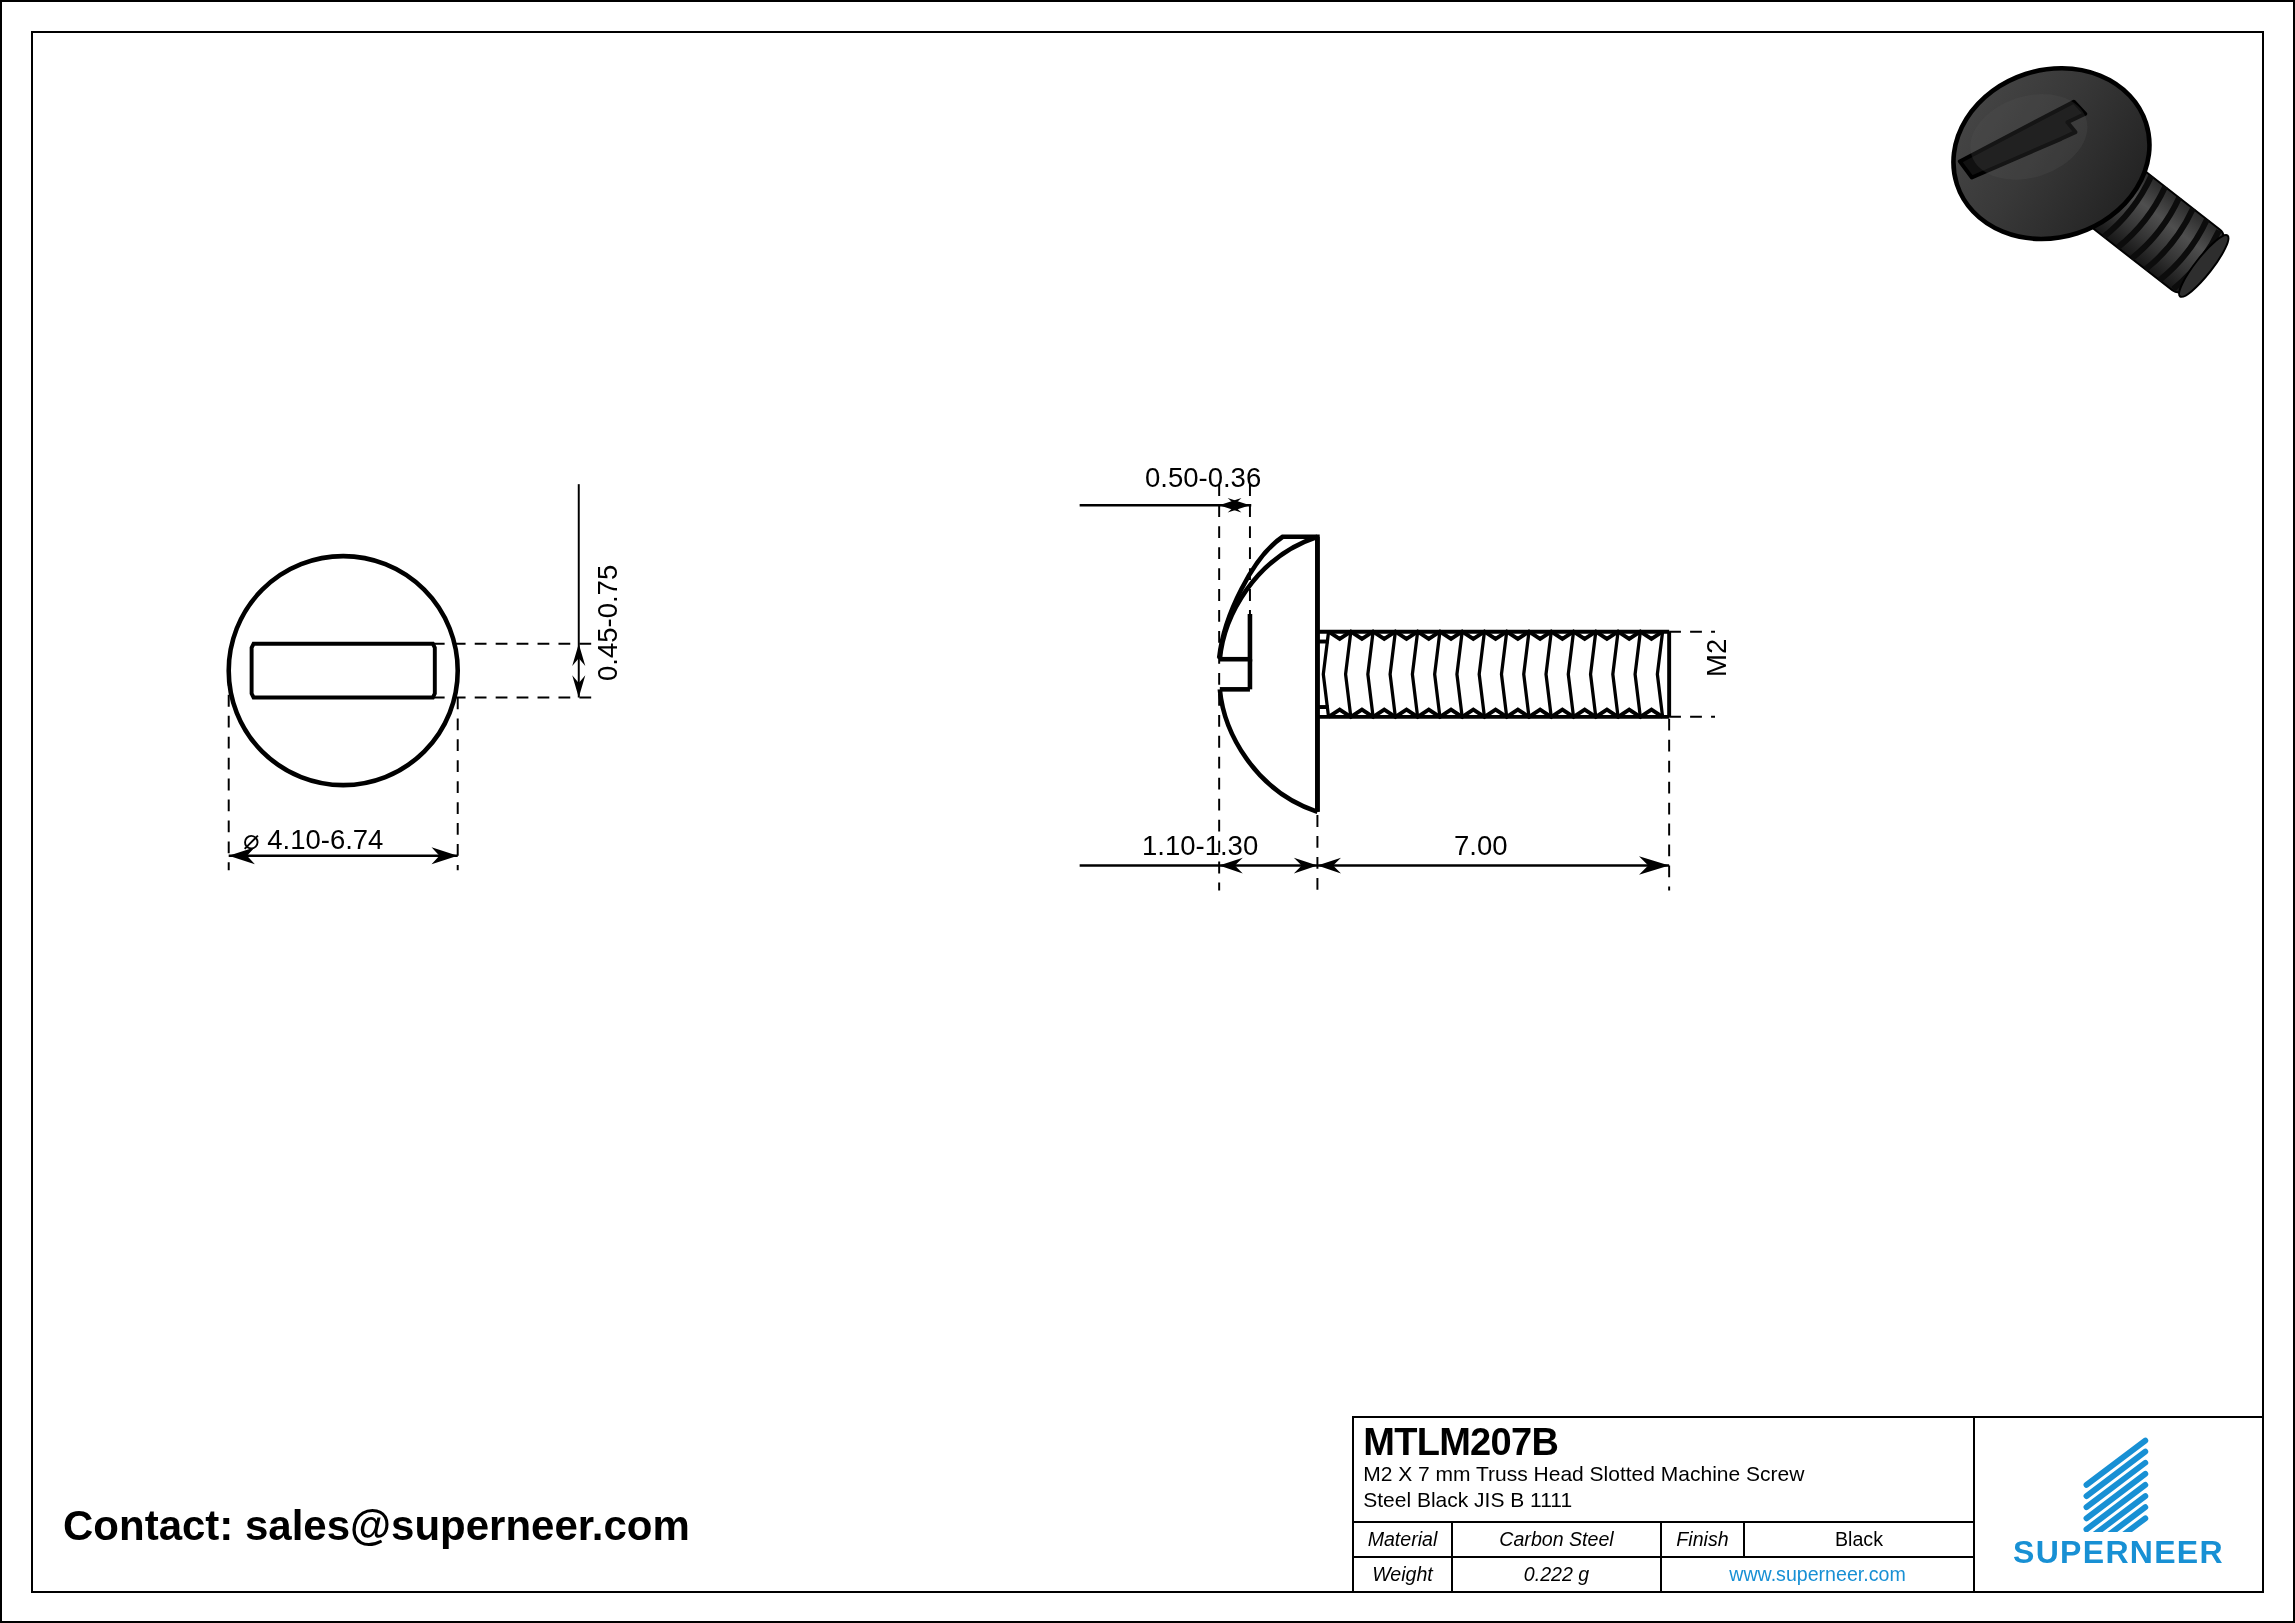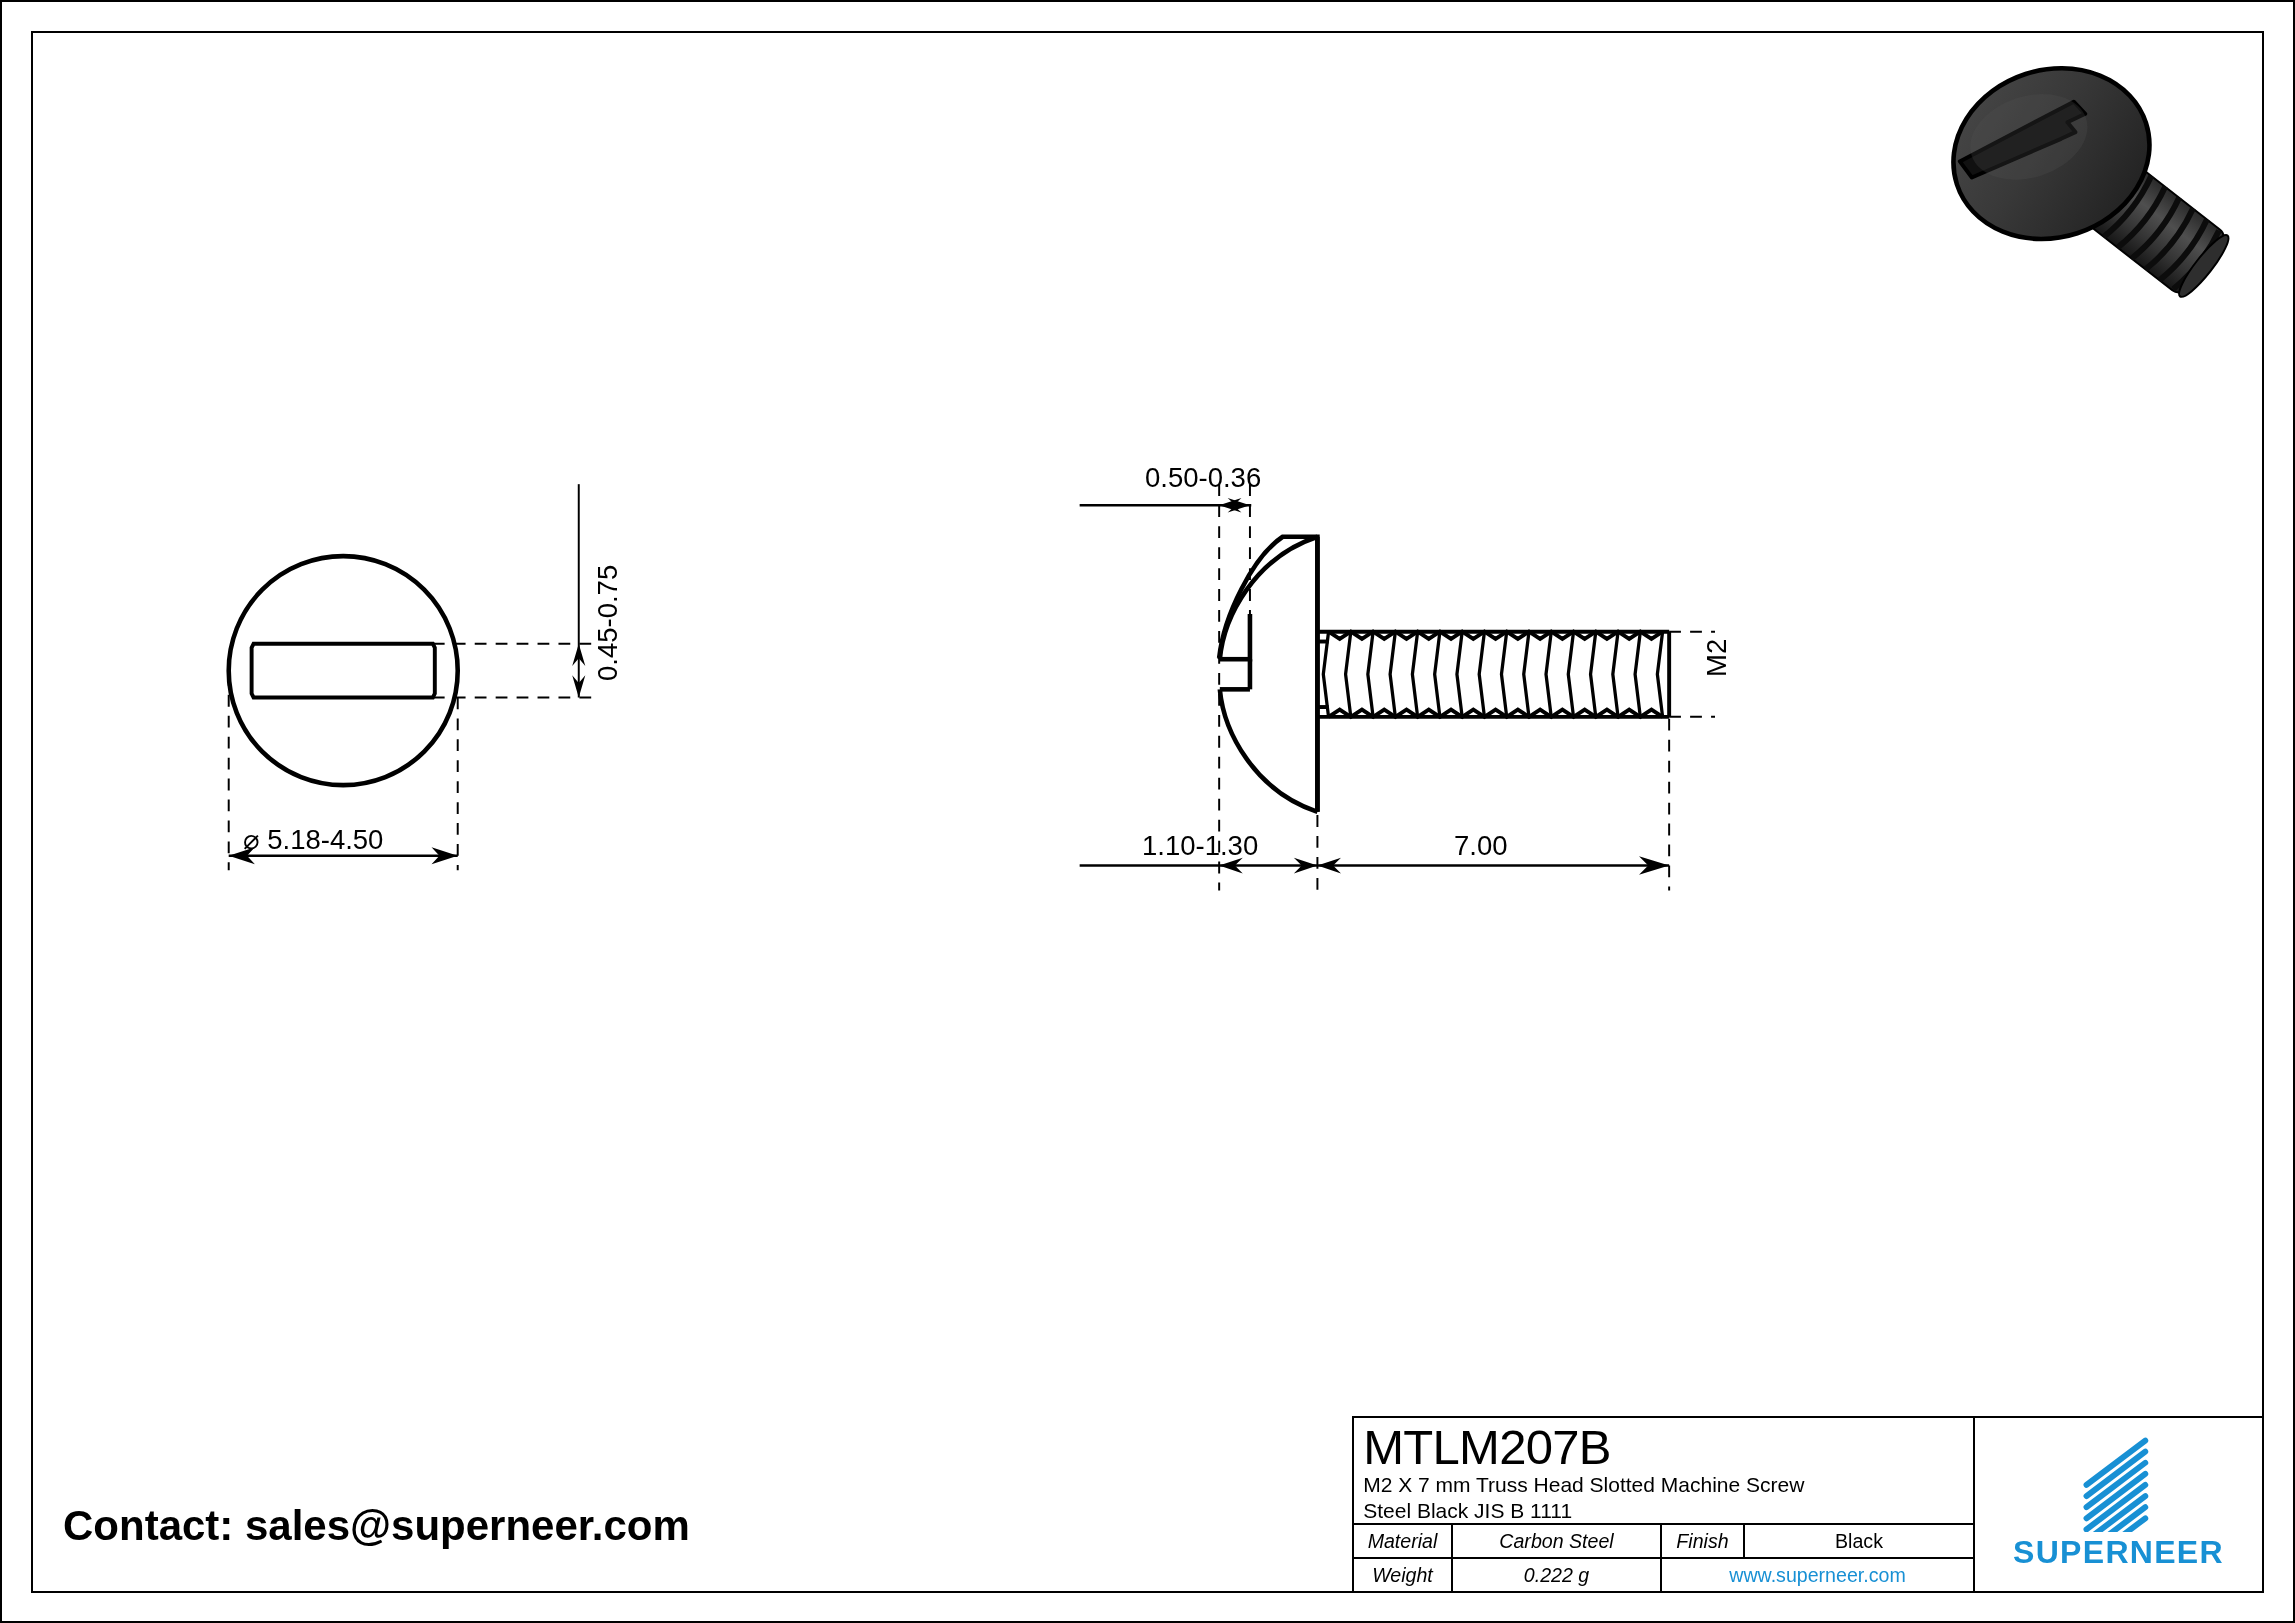--- a/index.html
+++ b/index.html
@@ -44,21 +44,21 @@
   #tb-left{
     width:621px;height:100%;
     border-right:2.6px solid #000;box-sizing:border-box;
     display:flex;flex-direction:column;
   }
   #tb-desc{
     flex:0 0 105px;padding:5.2px 0 0 9.2px;box-sizing:border-box;
     border-bottom:2.6px solid #000;
   }
   #tb-partno{
-    font-size:49px;font-weight:normal;line-height:1.0;
+    font-size:38px;font-weight:bold;line-height:1.0;
     color:#000;letter-spacing:-0.7px;
   }
   .tb-descline{font-size:21px;line-height:1.22;color:#000;}
   .tb-row{display:flex;height:35px;}
   .tb-row.first{border-bottom:2px solid #000;}
   .tb-cell{
     display:flex;align-items:center;justify-content:center;
     font-size:19.6px;color:#000;box-sizing:border-box;height:100%;
   }
   .tb-cell.bordered{border-right:2px solid #000;font-style:italic;}
@@ -157,21 +157,21 @@
       <line x1="50" y1="290" x2="50" y2="590" stroke="#000" stroke-width="3" stroke-dasharray="18 14"></line>
       <line x1="400" y1="326" x2="400" y2="590" stroke="#000" stroke-width="3" stroke-dasharray="18 14"></line>
 
       <line x1="50" y1="568" x2="400" y2="568" stroke="#000" stroke-width="4"></line>
       <path d="M50 568 l40 -13 l-12 13 l12 13 Z" fill="#000"></path>
       <path d="M400 568 l-40 -13 l12 13 l-12 13 Z" fill="#000"></path>
     </svg>
 
     <div class="dimtext vert" style="left:592px;top:681px;">0.45-0.75</div>
 
-    <div class="dimtext" style="left:243px;top:823px;">⌀ 5.18-4.50</div>
+    <div class="dimtext" style="left:243px;top:823px;">⌀ 4.10-6.74</div>
   </div>
 
   <div>
     <svg style="position:absolute;left:1060px;top:445px;" width="655" height="452" viewBox="0 0 1000 690" xmlns="http://www.w3.org/2000/svg">
 
       <path d="M243 455
                C250 390, 295 300, 340 270
                L393 270
                L393 690" fill="none" stroke="#000" stroke-width="7" transform="translate(0,-130)"></path>
 

